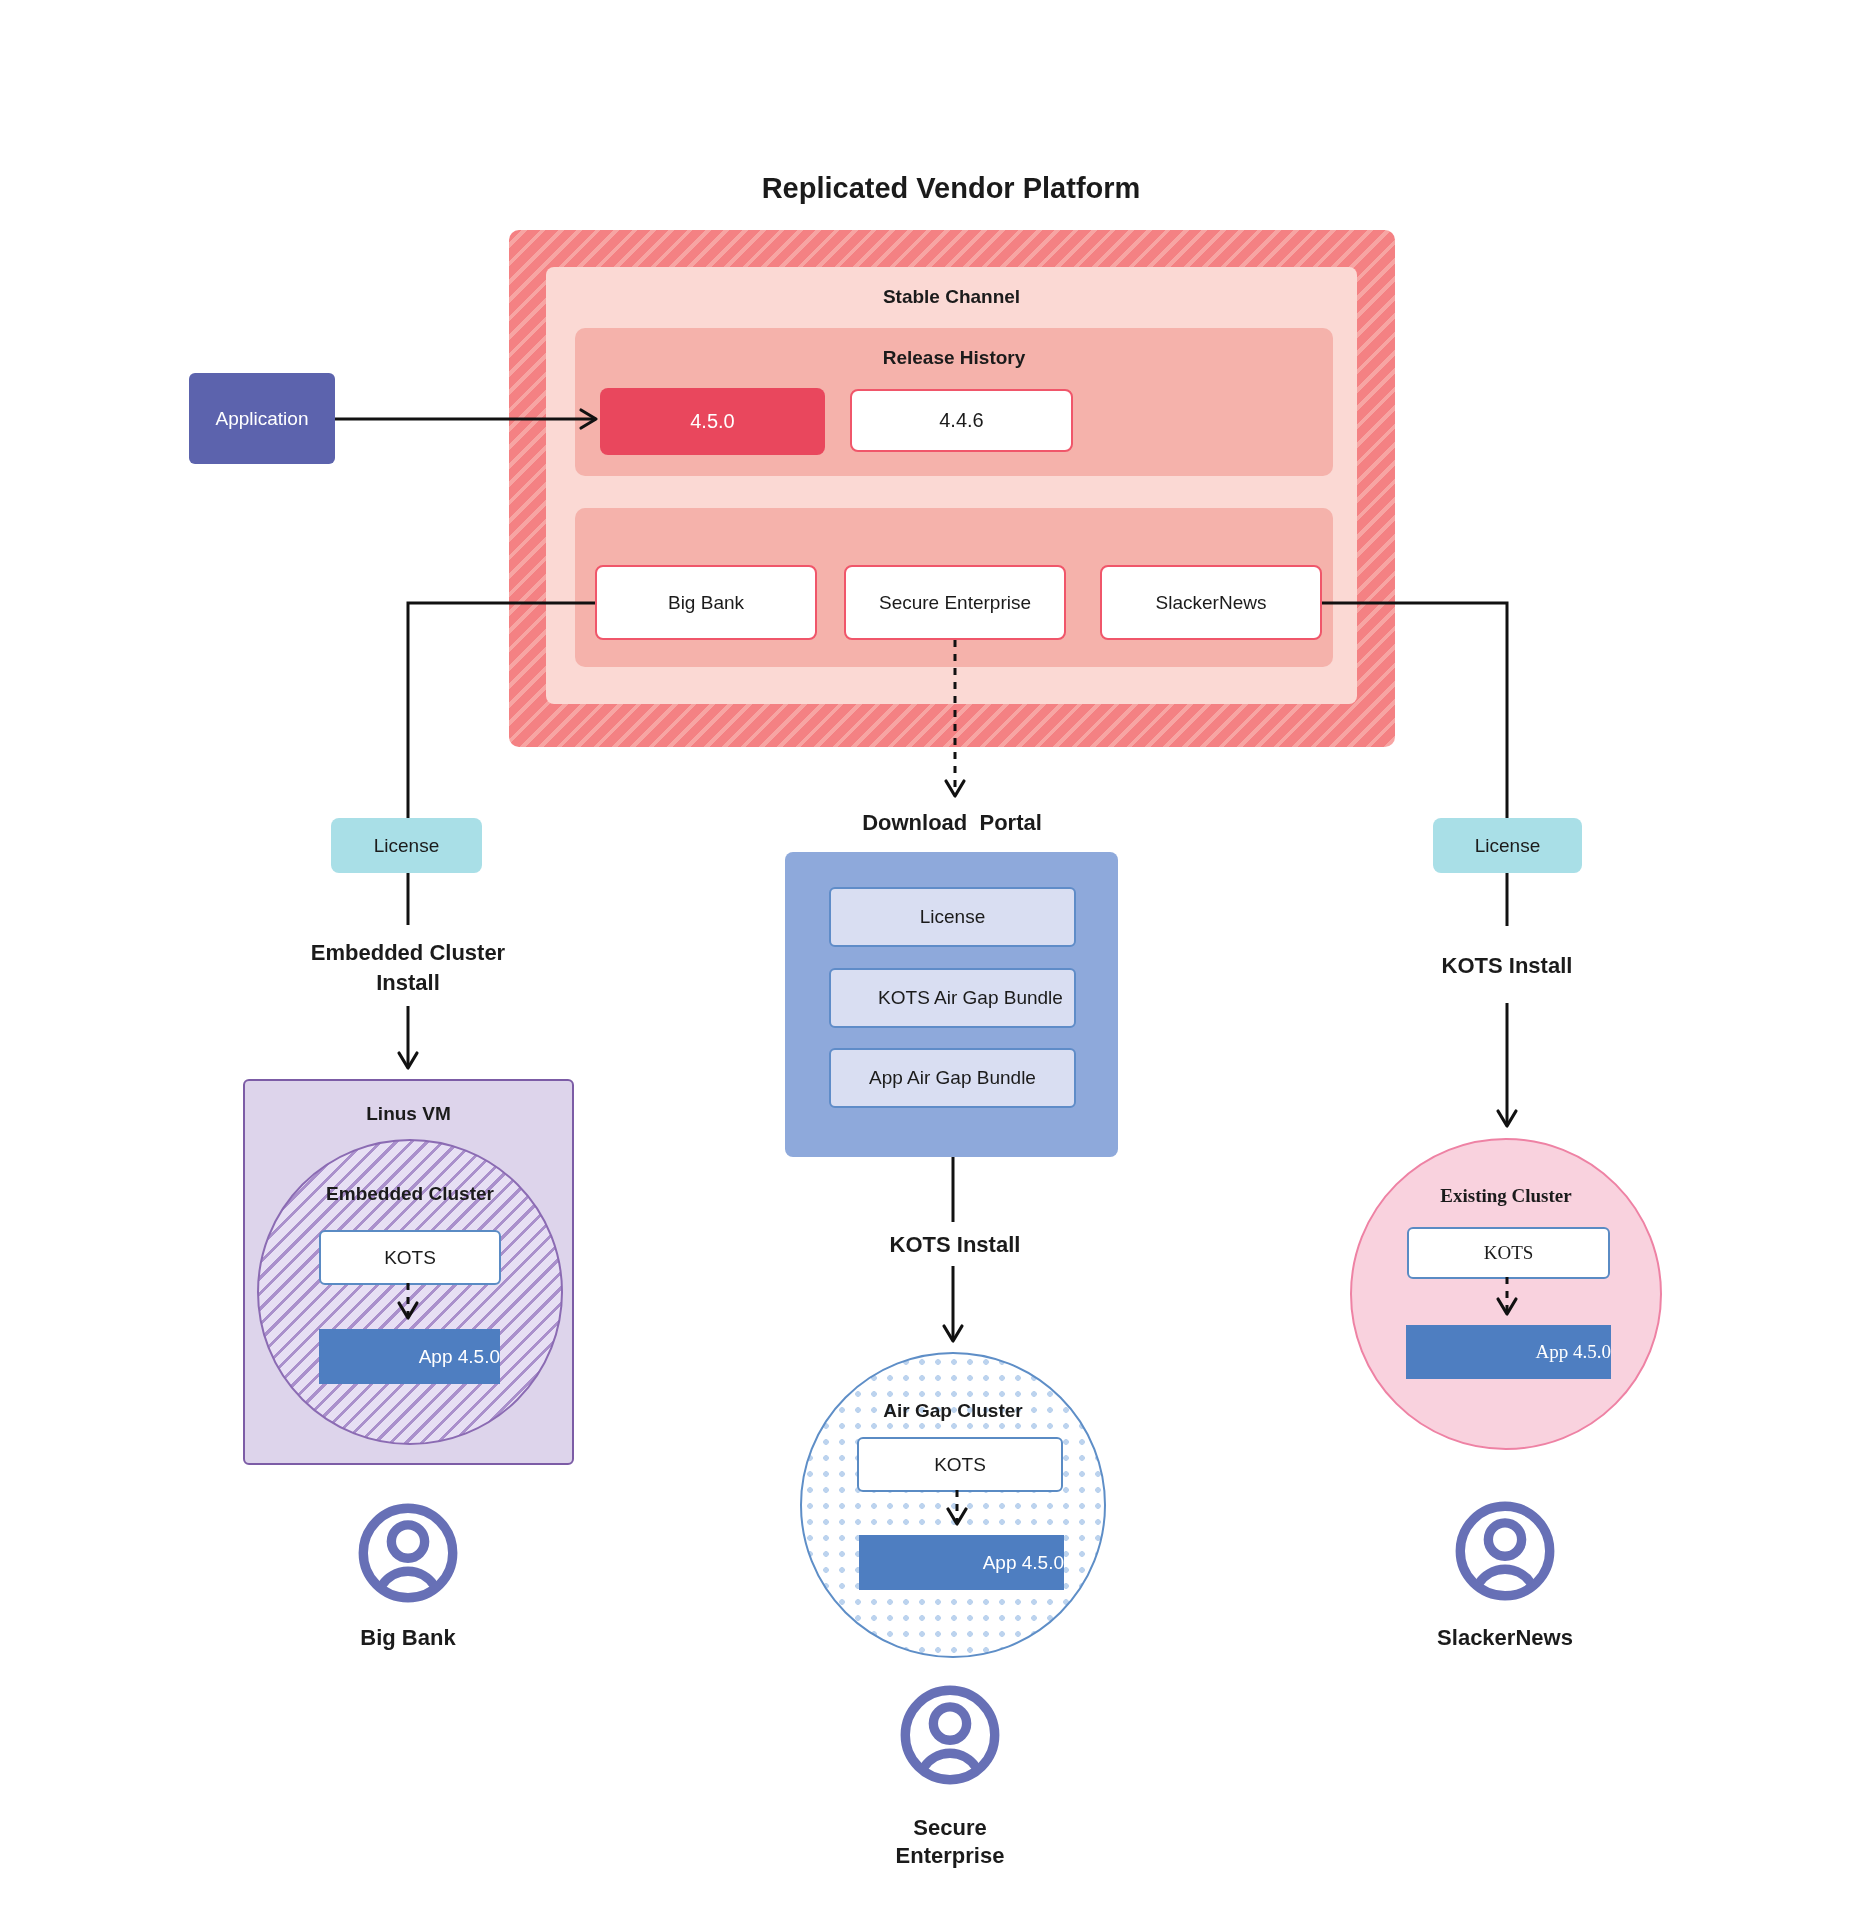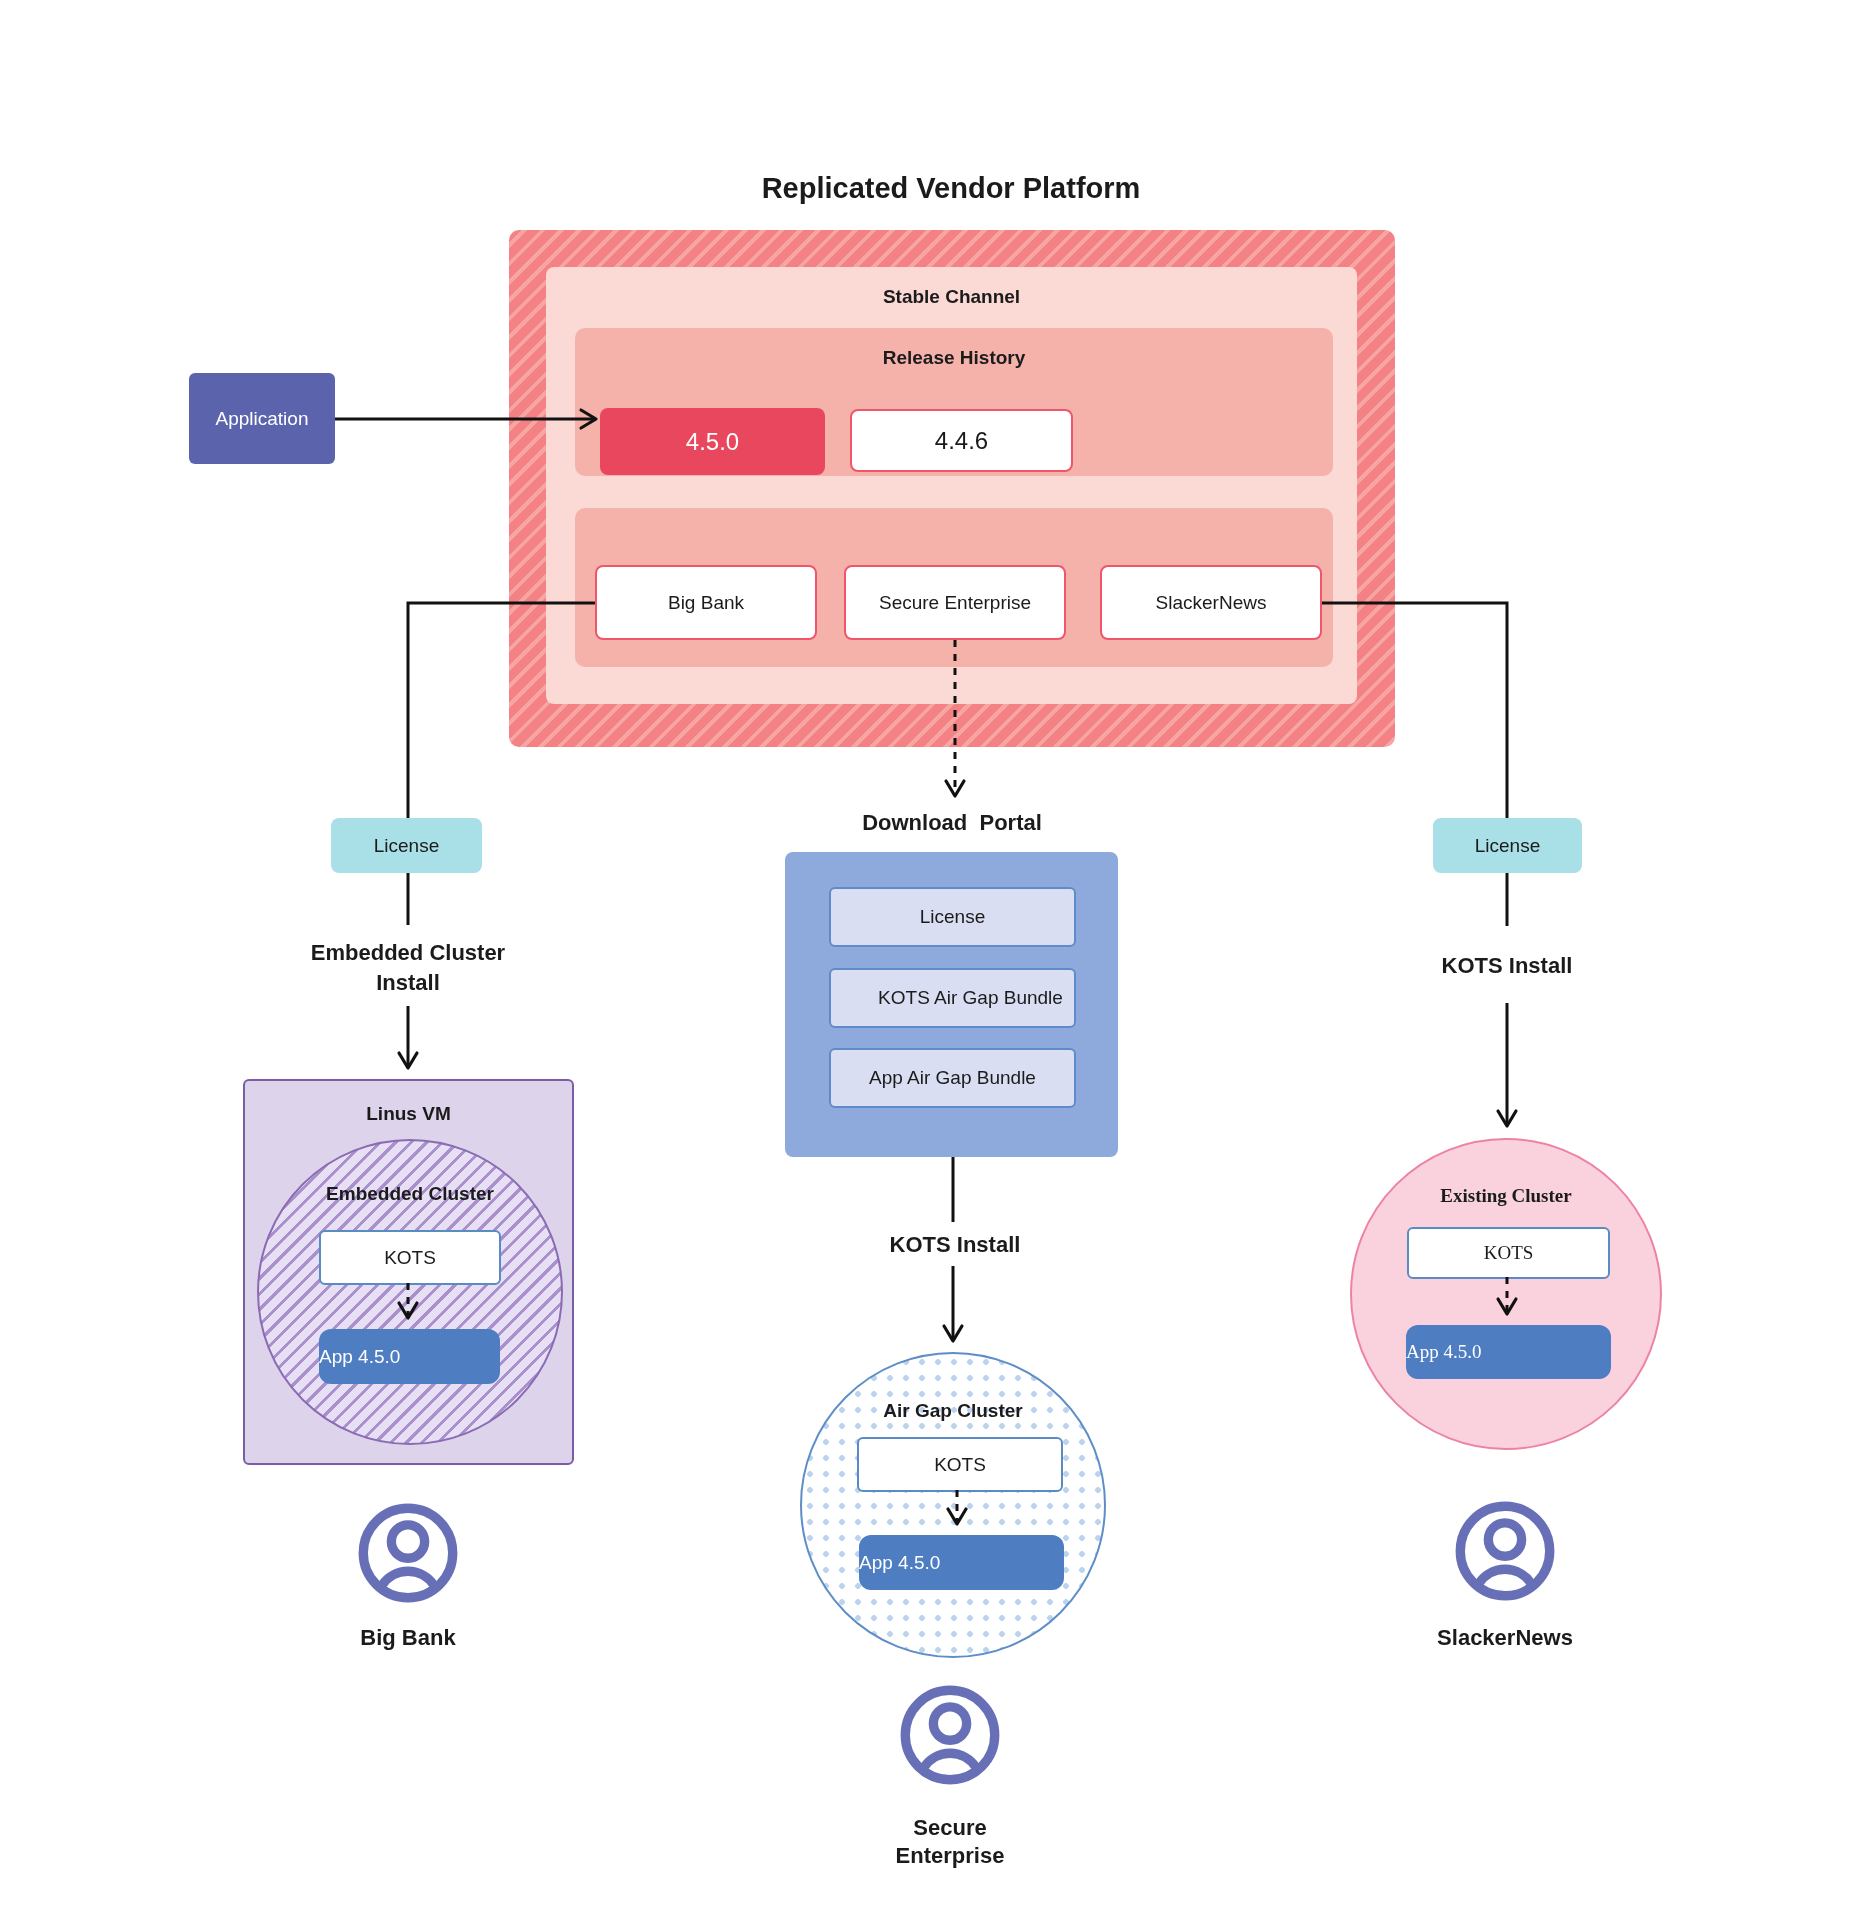--- a/index.html
+++ b/index.html
@@ -16,21 +16,21 @@
     border-radius:6px;color:#fff;font-size:19px;display:flex;align-items:center;justify-content:center;}
 
   
   .platform{left:509px;top:230px;width:886px;height:517px;border-radius:10px;
     background:repeating-linear-gradient(135deg,var(--red_hatch_base) 0 9px,var(--red_hatch_stripe) 9px 13px);}
   .stable{left:37px;top:37px;width:811px;height:437px;background:var(--pink_light);border-radius:8px;}
   .section-label{position:absolute;top:19px;left:0;right:0;text-align:center;font-size:19px;font-weight:600;}
   .subpanel{position:absolute;background:var(--pink_medium);border-radius:10px;}
   .release-history{left:29px;top:61px;width:758px;height:148px;}
   .customers{left:29px;top:241px;width:758px;height:159px;}
-  .release{position:absolute;border-radius:8px;display:flex;align-items:center;justify-content:center;font-size:24px;margin-top:20px;}
+  .release{position:absolute;border-radius:8px;display:flex;align-items:center;justify-content:center;font-size:20px;}
   .release-current{left:25px;top:60px;width:225px;height:67px;background:var(--red_release);color:#fff;}
   .release-prev{left:275px;top:61px;width:223px;height:63px;background:#fff;border:2px solid var(--red_box_border);}
   .customer{position:absolute;top:57px;width:222px;height:75px;background:#fff;border:2px solid var(--red_box_border);
     border-radius:8px;display:flex;align-items:center;justify-content:center;font-size:19px;text-align:center;line-height:1.25;padding:0 14px;}
 
   
   .license-chip{width:151px;height:55px;background:var(--cyan_license);border-radius:8px;
     display:flex;align-items:center;justify-content:center;font-size:19px;}
 
   .flow-label{font-size:22px;font-weight:600;text-align:center;line-height:30px;}
@@ -39,22 +39,22 @@
   .vm-box{left:243px;top:1079px;width:331px;height:386px;background:var(--vm_bg);
     border:2px solid var(--vm_border);border-radius:6px;}
   .vm-title{position:absolute;top:22px;left:0;right:0;text-align:center;font-size:19px;font-weight:600;}
   .hatch-circle{position:absolute;left:12px;top:58px;width:306px;height:306px;border-radius:50%;
     border:2px solid var(--hatch_circle_border);
     background:repeating-linear-gradient(135deg,var(--hatch_circle_bg) 0 8px,var(--hatch_circle_stripe) 8px 11px);}
   .circle-title{position:absolute;left:0;right:0;text-align:center;font-size:19px;font-weight:600;}
 
   .kots-box{position:absolute;background:#fff;border:2px solid var(--kots_border);border-radius:6px;
     display:flex;align-items:center;justify-content:center;font-size:19px;}
-  .app-450{position:absolute;background:var(--blue_app);border-radius:12px;color:#fff;
-    display:flex;align-items:center;justify-content:flex-start;font-size:19px;}
+  .app-450{position:absolute;background:var(--blue_app);border-radius:0;color:#fff;
+    display:flex;align-items:center;justify-content:flex-end;font-size:19px;}
 
   
   .portal-title{left:802px;top:808px;width:300px;white-space:pre;}
   .portal-box{left:785px;top:852px;width:333px;height:305px;background:var(--blue_portal);border-radius:8px;}
   .portal-item{position:absolute;left:44px;width:247px;height:60px;background:var(--lavender_item);
     border:2px solid var(--item_border);border-radius:6px;display:flex;align-items:center;justify-content:center;font-size:19px;}
 
   
   .dot-circle{left:800px;top:1352px;width:306px;height:306px;border-radius:50%;
     border:2px solid var(--airgap_border);background-color:#fff;

